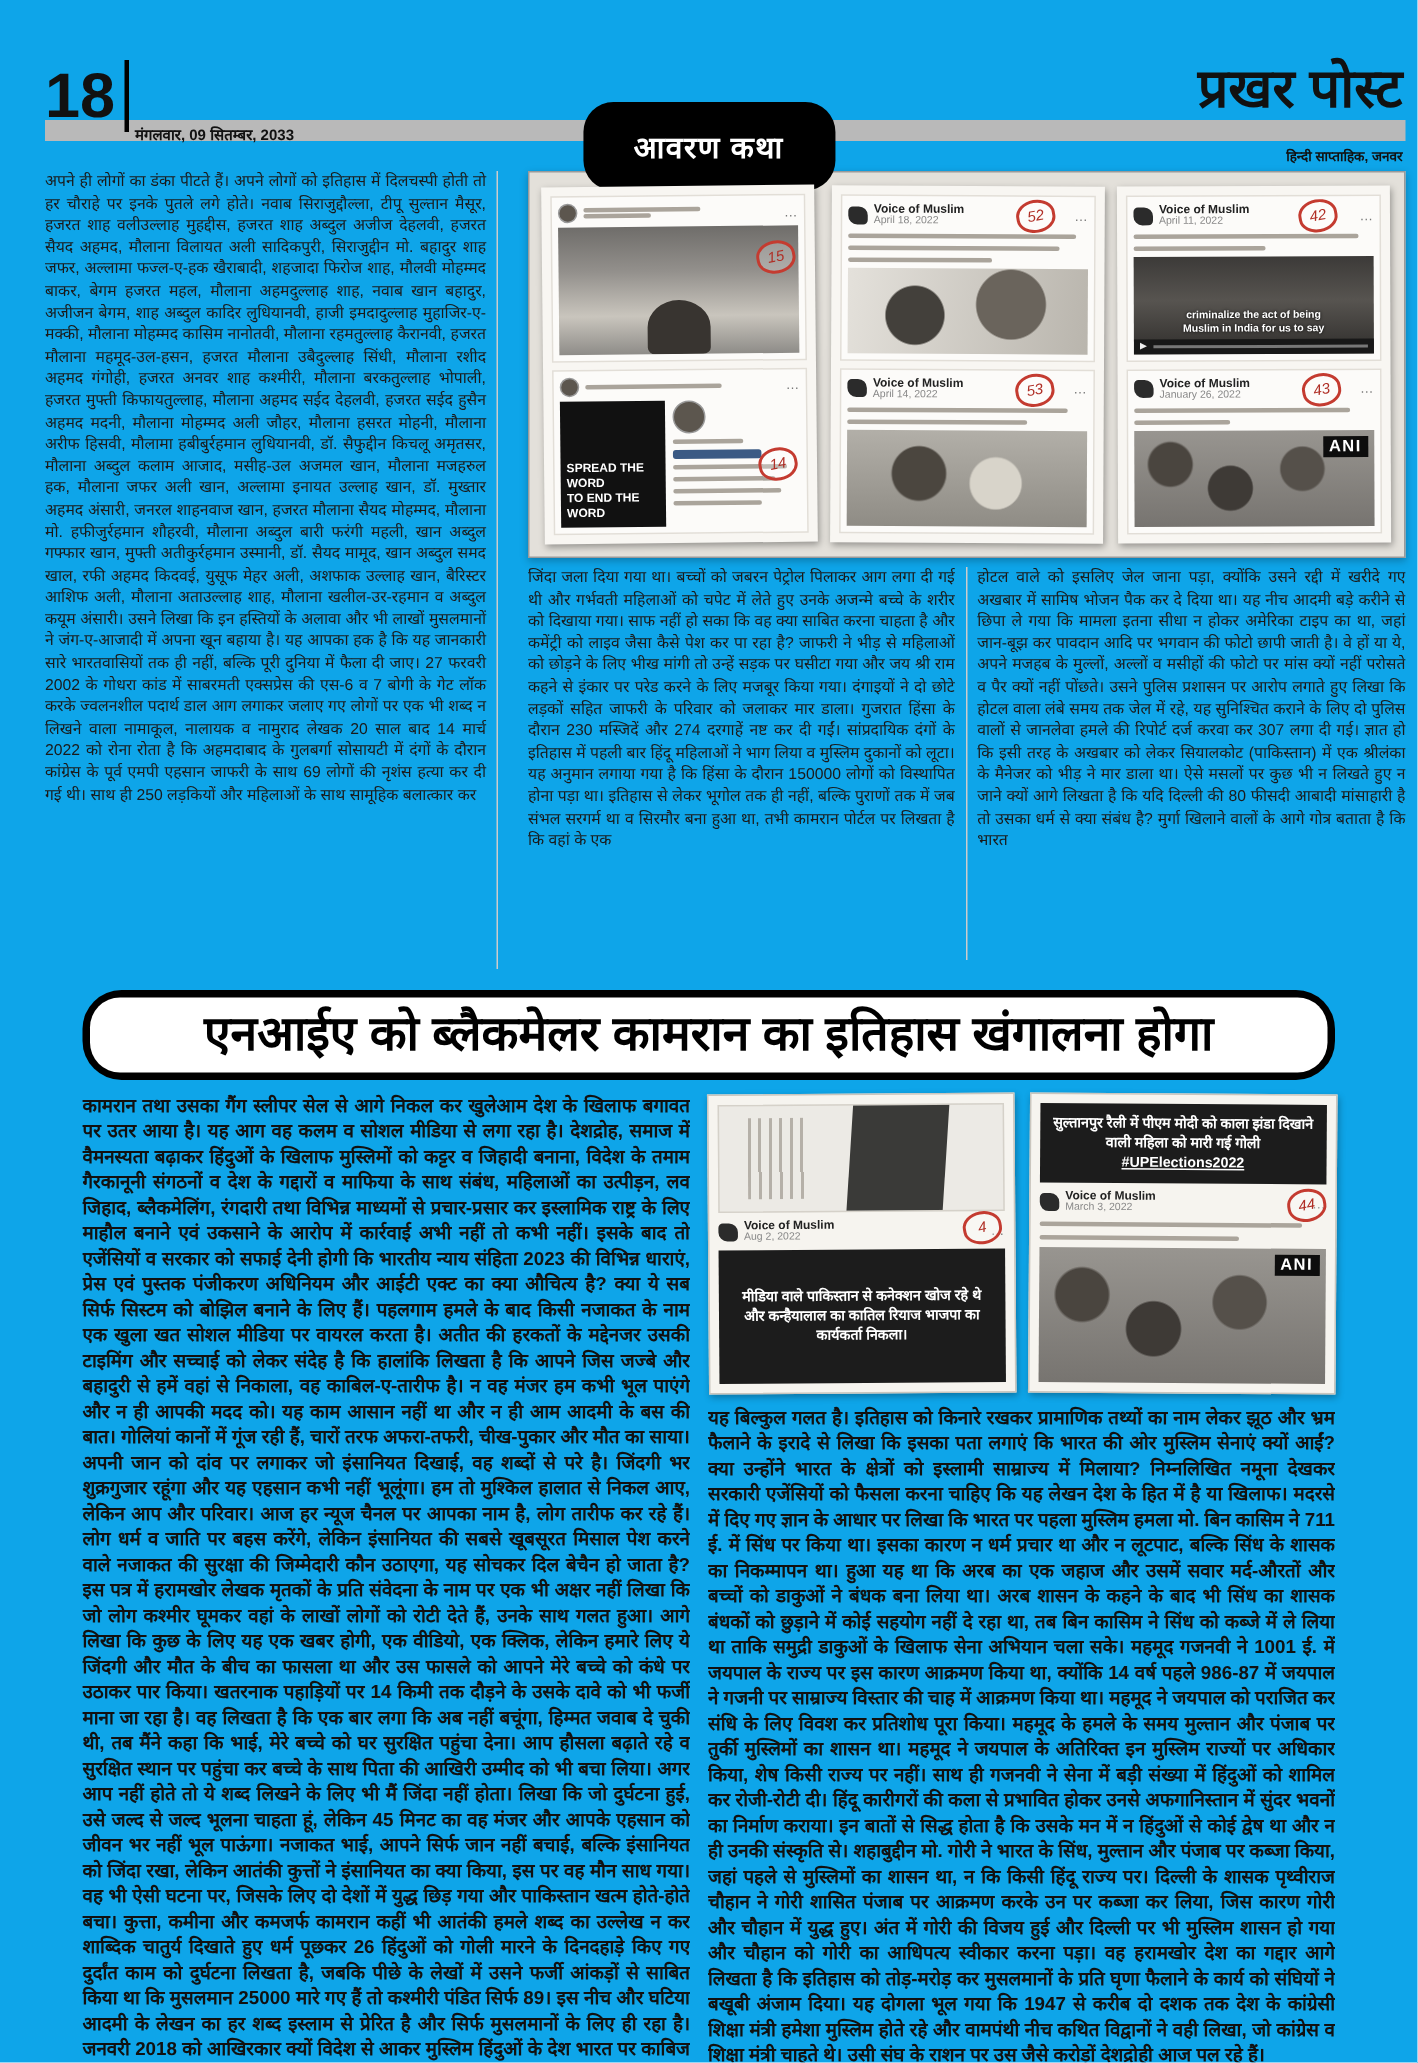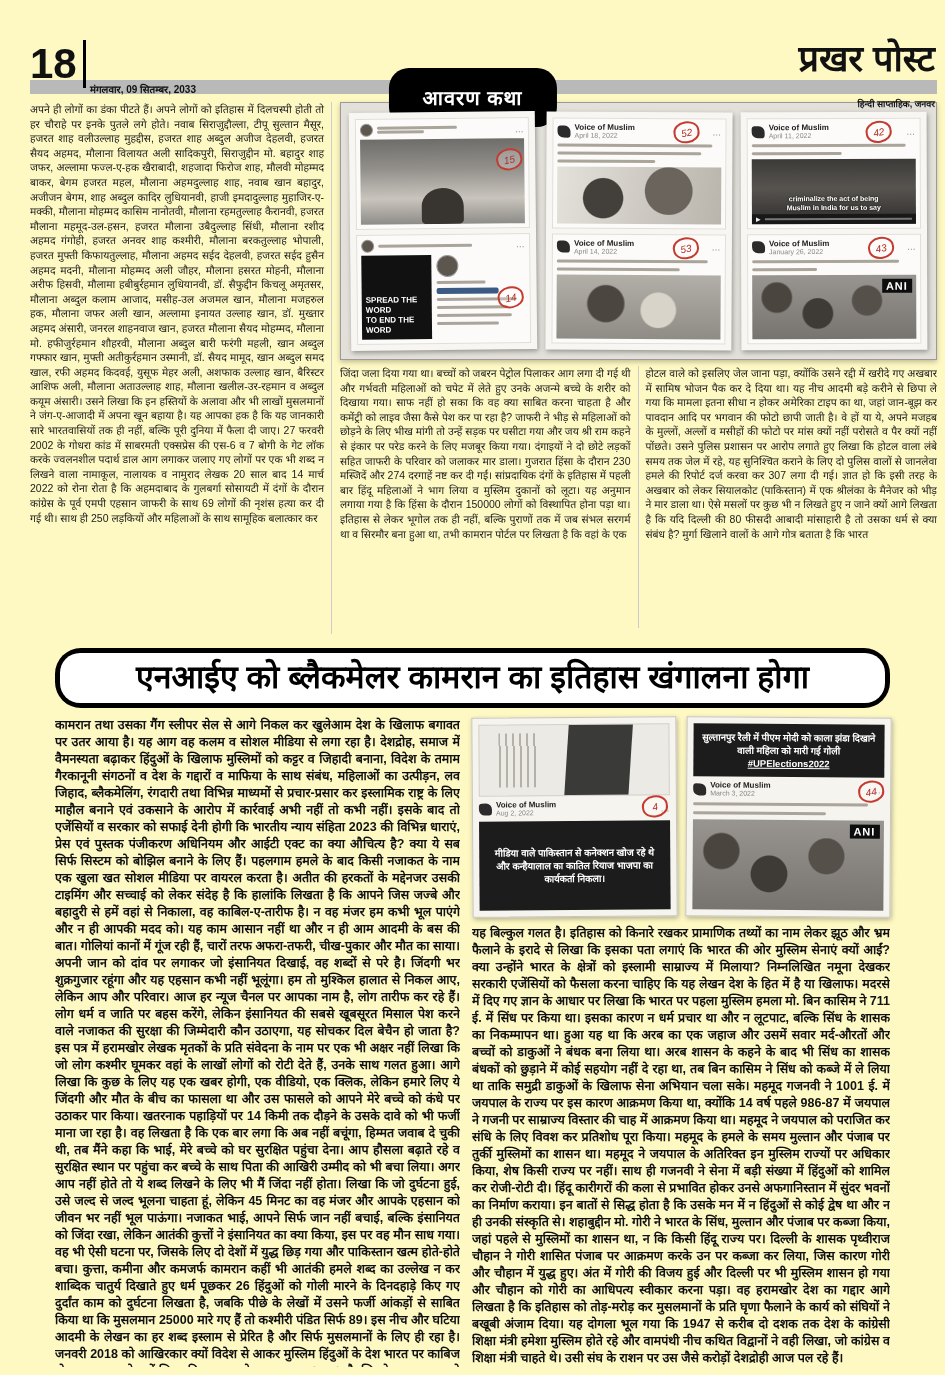--- a/index.html
+++ b/index.html
@@ -1,29 +1,29 @@
 <!DOCTYPE html>
 <html><head>
 <meta charset="utf-8">
 <style>
   html,body{margin:0;padding:0;background:#fff;}
-  .page{position:relative;width:945px;height:1375px;background:#fef9c3;overflow:hidden;
+  .page{position:relative;width:945px;height:1375px;background:#0ea5e9;overflow:hidden;
         font-family:"Liberation Sans","DejaVu Sans",sans-serif;color:#111;}
   
   .header{position:relative;height:100px;}
   .gray-bar{position:absolute;left:30px;right:8px;top:80px;height:14px;background:#b9b9b9;}
   .pageno{position:absolute;left:30px;top:40px;font-size:42px;font-weight:bold;line-height:48px;
           padding-right:6px;border-right:3px solid #000;}
   .date{position:absolute;left:90px;top:82px;font-size:10px;font-weight:bold;}
   .badge{position:absolute;left:50%;transform:translateX(-50%);top:68px;background:#000;color:#fff;
          border-radius:20px;padding:16px 34px;font-size:20px;font-weight:bold;letter-spacing:1px;}
   .masthead{position:absolute;right:10px;top:44px;font-size:36px;font-weight:bold;line-height:30px;}
   .masthead-sub{position:absolute;right:10px;top:97px;font-size:9px;font-weight:bold;}
   
-  .top{display:flex;padding:0 8px 0 30px;gap:8px;margin-top:2px;}
+  .top{display:flex;padding:0 8px 0 30px;gap:20px;margin-top:14px;}
   .newstext{font-size:10.5px;line-height:14.6px;text-align:justify;color:#1a1a1a;overflow:hidden;}
   .col-1{width:302px;height:532px;border-right:1px solid #ccc;padding-right:7px;box-sizing:border-box;}
   .right-wrap{flex:1;display:flex;flex-direction:column;}
   .img-panel{height:258px;margin-bottom:6px;background:#e3e0da;border:1px solid #9a9a9a;
              box-shadow:0 2px 5px rgba(0,0,0,.25);display:flex;gap:10px;padding:9px;box-sizing:border-box;}
   .text-cols{display:flex;flex:1;}
   .col-2{width:50%;border-right:1px solid #ccc;padding-right:7px;box-sizing:border-box;height:262px;}
   .col-3{width:50%;padding-left:7px;box-sizing:border-box;height:262px;}
   
   .clip{flex:1;background:#f8f6f2;box-shadow:1px 2px 5px rgba(0,0,0,.35);padding:6px;position:relative;

